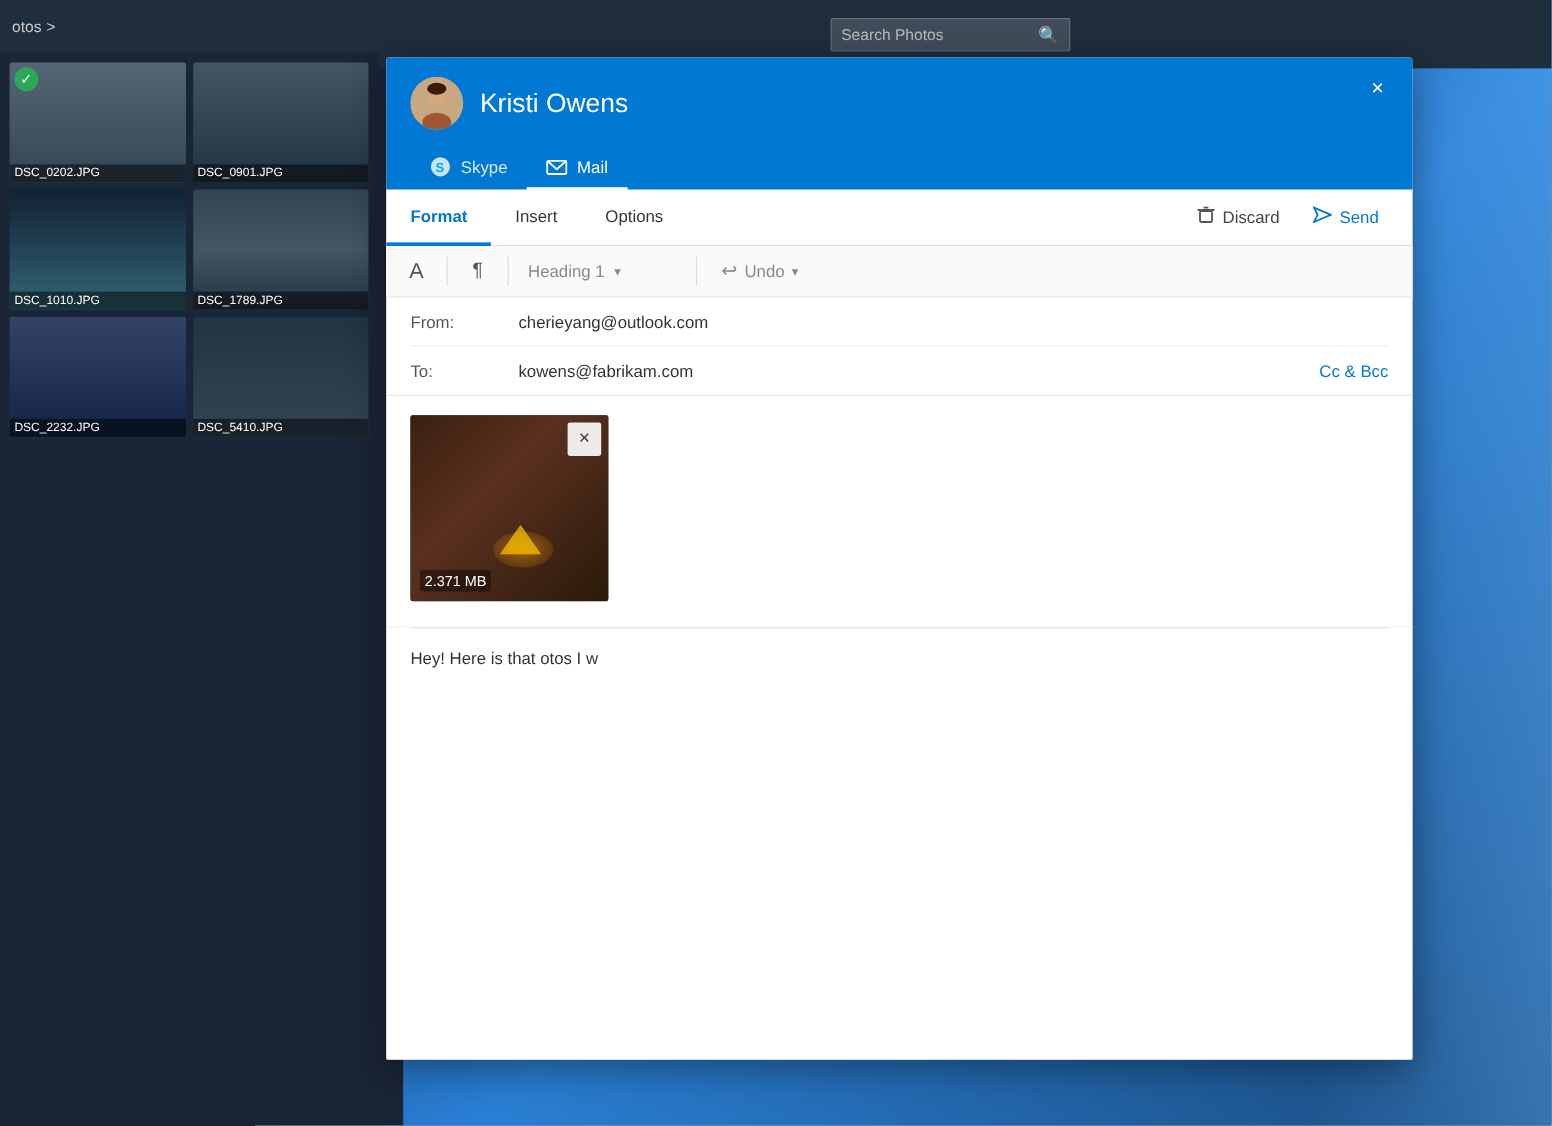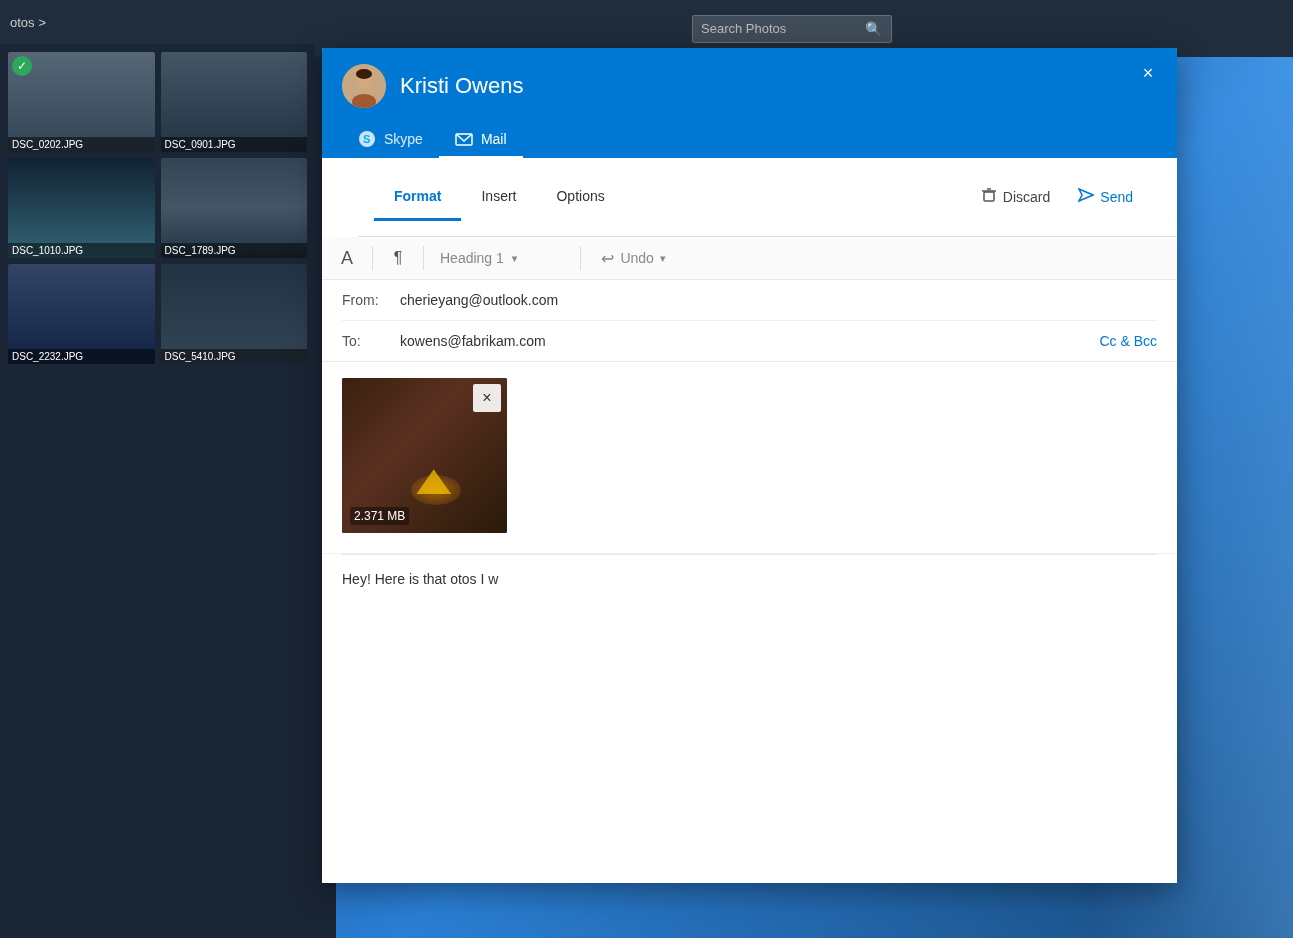--- a/index.html
+++ b/index.html
@@ -275,23 +275,22 @@
       flex: 1;
       display: flex;
       flex-direction: column;
       background: white;
     }
 
     
     .compose-toolbar {
       display: flex;
       align-items: center;
-      padding: 16px;
+      padding: 0;
       border-bottom: 1px solid #e0e0e0;
-      margin-left: 36px;
     }
 
     .compose-tab {
       padding: 14px 20px;
       font-size: 14px;
       cursor: pointer;
       color: #333;
       border-bottom: 3px solid transparent;
       margin-bottom: -1px;
     }
@@ -389,20 +388,21 @@
       padding: 0 20px;
       border-bottom: 1px solid #e8e8e8;
     }
 
     .email-field-row {
       display: flex;
       align-items: center;
       padding: 12px 0;
       border-bottom: 1px solid #f0f0f0;
       font-size: 14px;
+      gap: 32px;
     }
 
     .email-field-row:last-child {
       border-bottom: none;
     }
 
     .field-label {
       color: #555;
       font-weight: 500;
       min-width: 50px;

